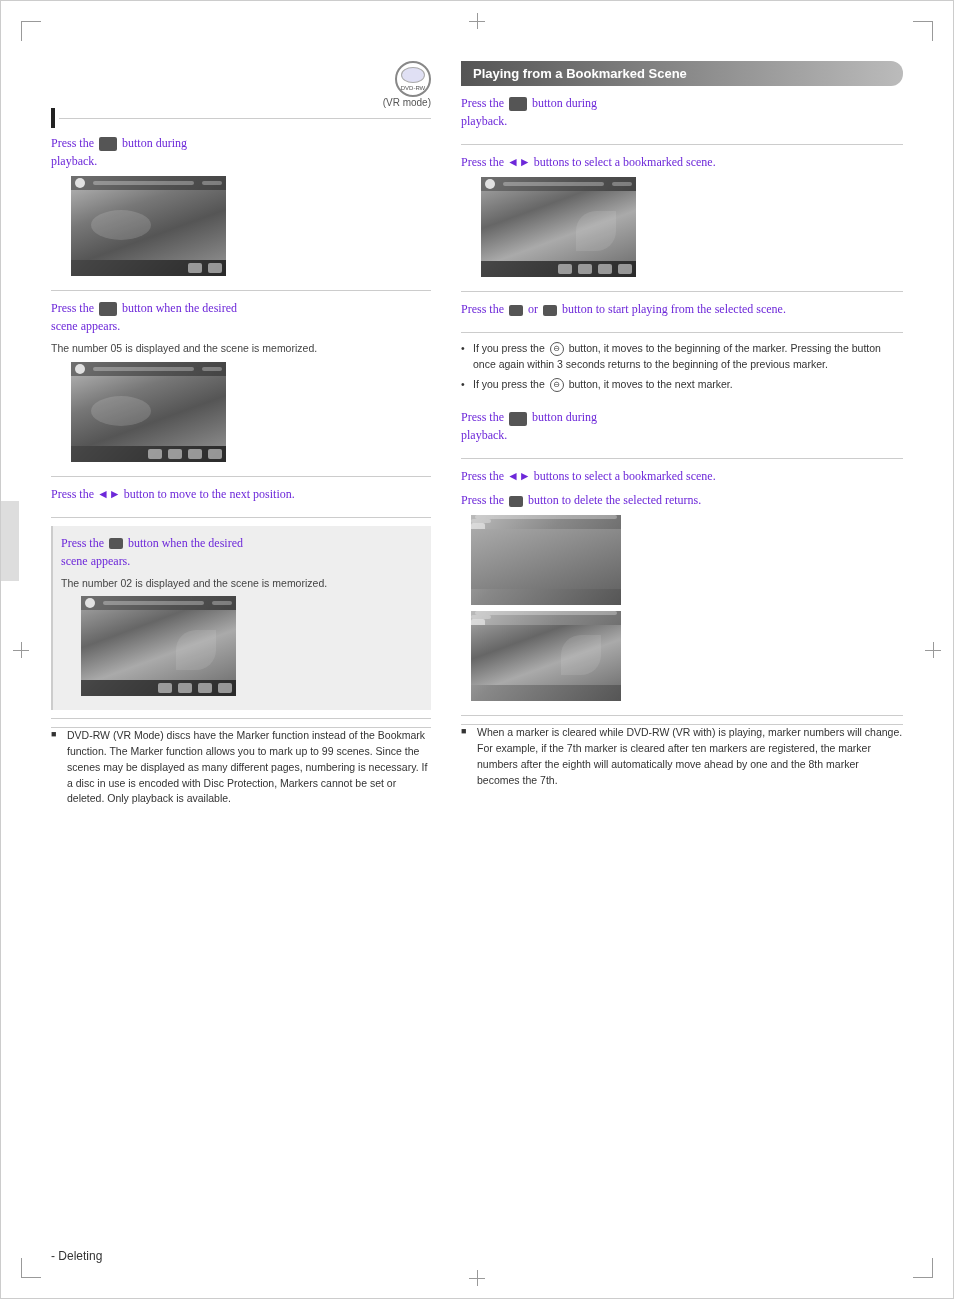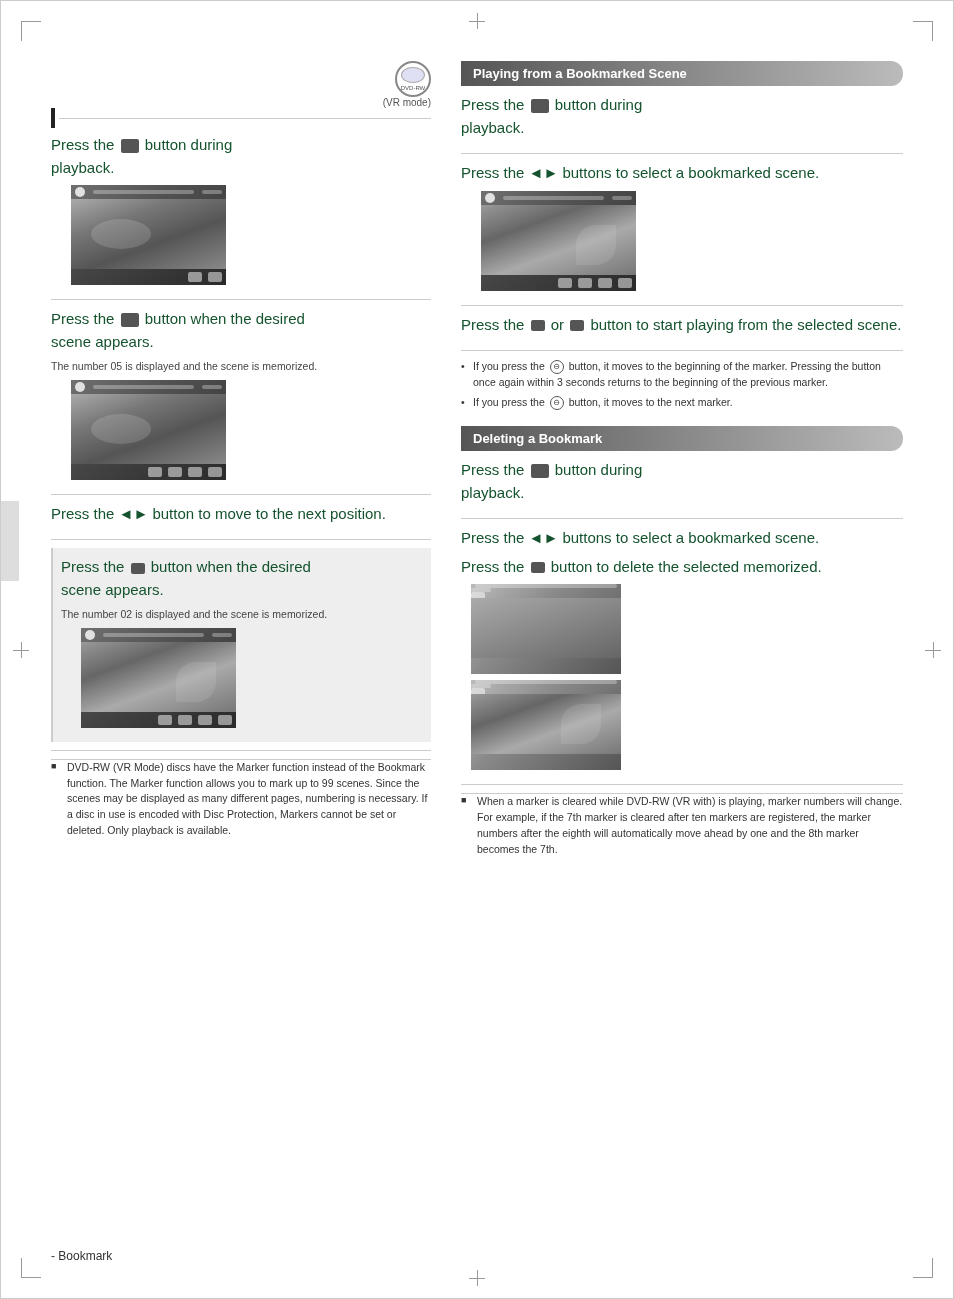--- a/index.html
+++ b/index.html
@@ -85,24 +85,25 @@
       border-radius: 0 12px 12px 0;
     }
 
     .step-block {
       margin-bottom: 8px;
       padding-bottom: 8px;
       border-bottom: 1px solid #ccc;
     }
 
     .step-text {
-      font-size: 15px;
-      color: #14532d;
+      font-size: 12px;
+      color: #6d28d9;
       line-height: 1.5;
       margin-bottom: 6px;
+      font-family: Liberation Serif, serif;
     }
 
     .step-text .inline-icon {
       display: inline-block;
       width: 18px;
       height: 14px;
       background: #555;
       border-radius: 2px;
       vertical-align: middle;
       margin: 0 2px;
@@ -510,37 +511,36 @@
         </li>
         <li>
           <span>If you press the</span>
           <span class="circle-icon">⊖</span>
           <span>button, it moves to the next marker.</span>
         </li>
       </ul>
 
       <div style="margin: 16px 0 8px 0;"></div>
 
-      <div class="section-header">Deleting a Bookmark</div>
 
       <div class="step-block">
         <div class="step-text">
           <span>Press the</span>
           <span class="inline-icon"></span>
           <span>button during</span><br>
           <span>playback.</span>
         </div>
       </div>
 
       <div class="step-block">
         <div class="step-text">Press the ◄► buttons to select a bookmarked scene.</div>
         <div class="step-text" style="margin-top:4px;">
           <span>Press the</span>
           <span class="inline-icon-sm"></span>
-          <span>button to delete the selected memorized.</span>
+          <span>button to delete the selected returns.</span>
         </div>
 
         <div class="two-screens">
           <div class="screen-img-sm">
             <div class="screen-top-bar">
               <div class="screen-icon"></div>
               <div style="flex:1;height:4px;background:rgba(255,255,255,0.3);border-radius:2px;margin:0 4px;"></div>
               <div style="width:20px;height:4px;background:rgba(255,255,255,0.3);border-radius:2px;"></div>
             </div>
             <div style="position:absolute;top:14px;left:0;right:0;bottom:16px;background:linear-gradient(160deg,#aaa,#888,#666);"></div>
@@ -569,15 +569,15 @@
 
       <div class="note-block">
         <ul>
           <li>When a marker is cleared while DVD-RW (VR with) is playing, marker numbers will change. For example, if the 7th marker is cleared after ten markers are registered, the marker numbers after the eighth will automatically move ahead by one and the 8th marker becomes the 7th.</li>
         </ul>
       </div>
 
     </div>
   </div>
 
-  <div class="footer-lang">- Bookmark</div>
+  <div class="footer-lang">- Deleting</div>
 
 </div>
 
 </body></html>

